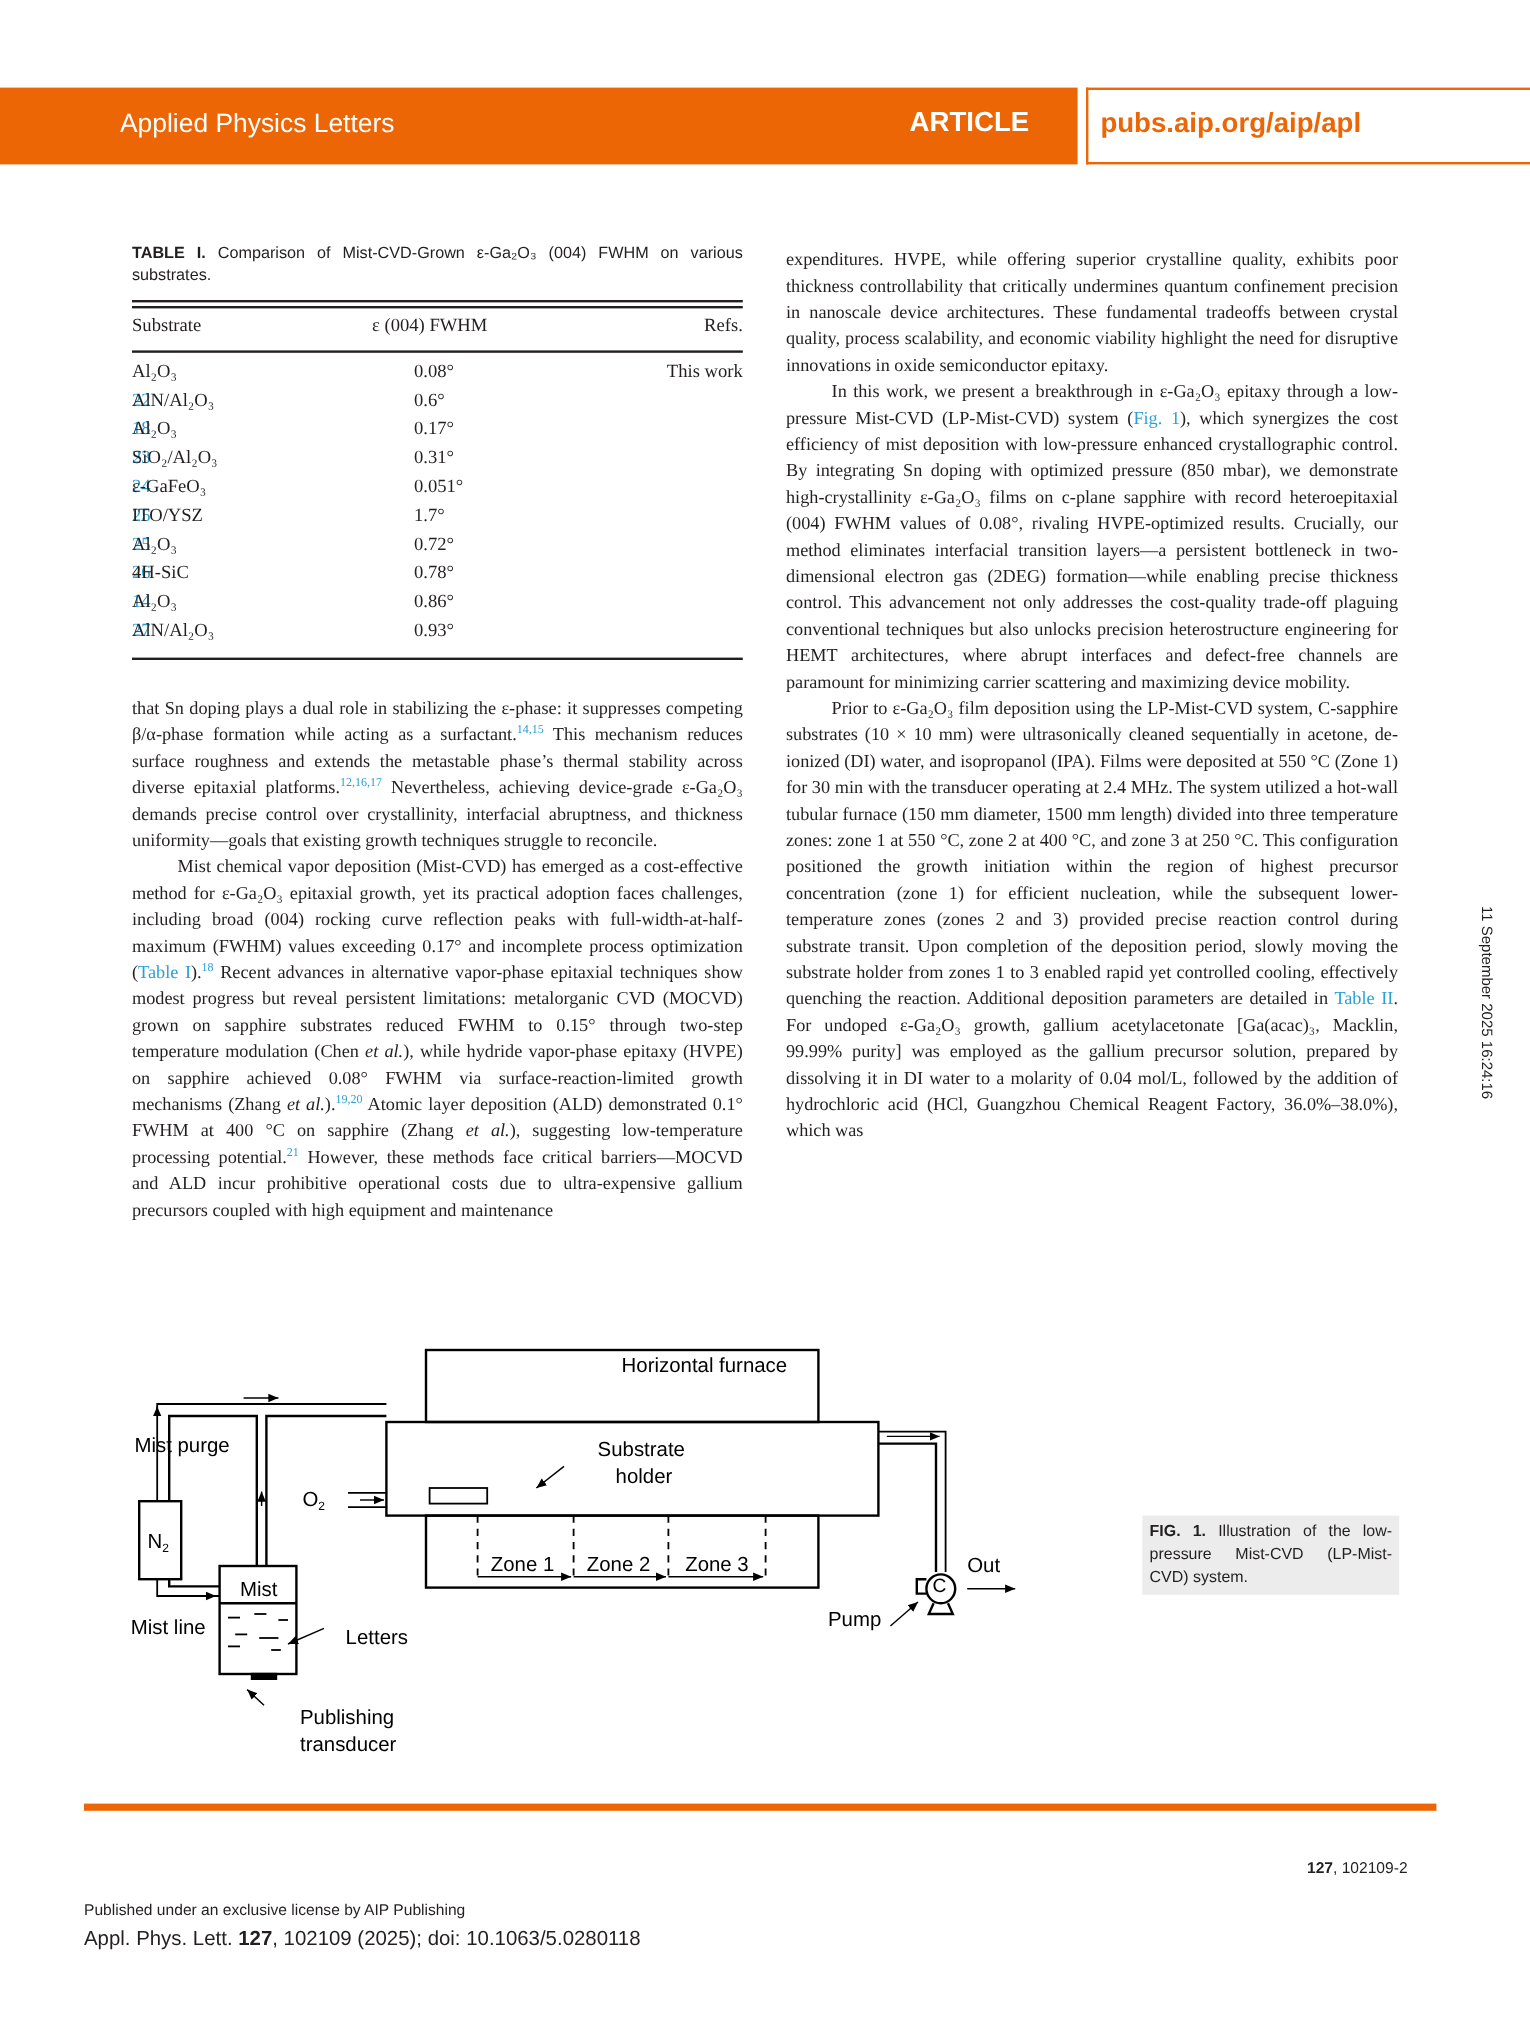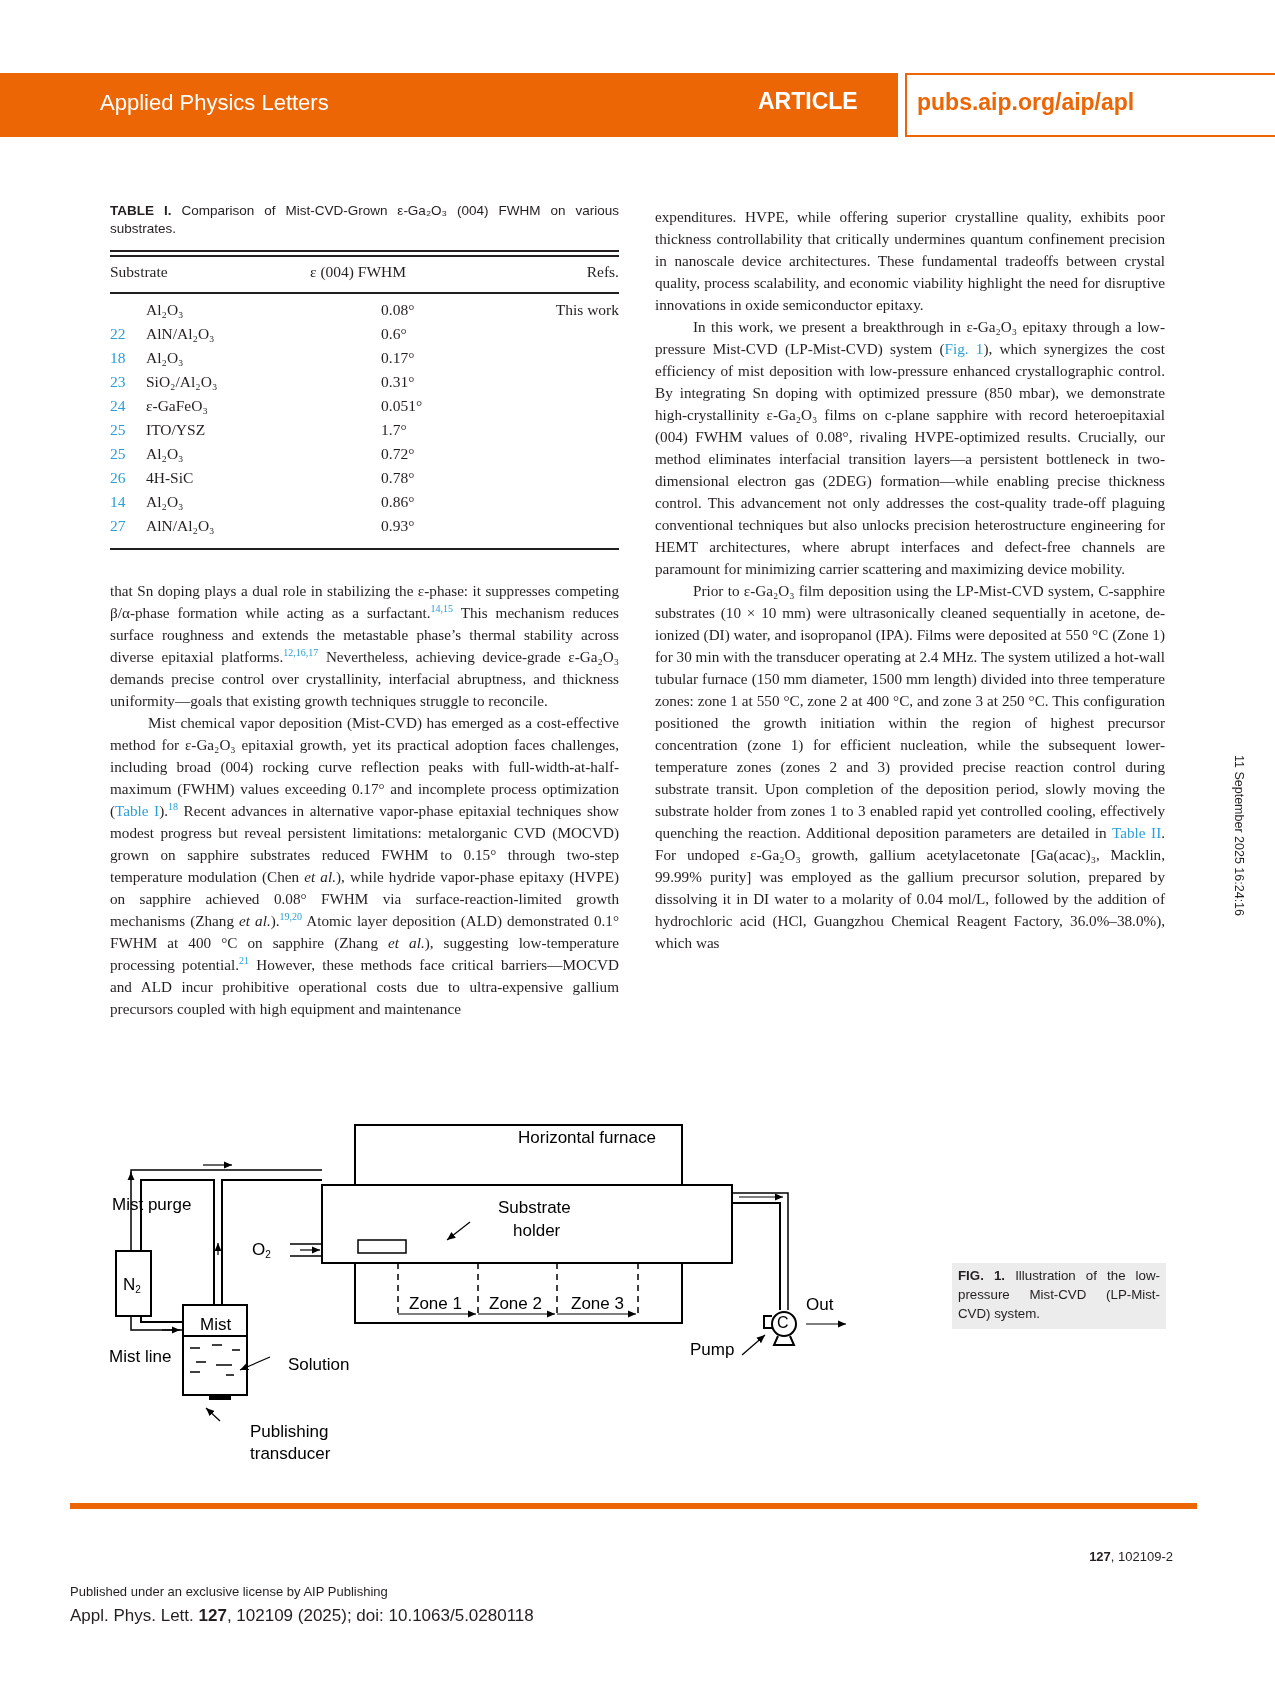--- a/index.html
+++ b/index.html
@@ -27,21 +27,21 @@
   
   .tcap { position:absolute; left:110px; top:202px; width:509px; font-size:13.5px; line-height:18px; text-align:justify; }
   .tcap b { font-weight:bold; }
   .tbl-rule-top1 { position:absolute; left:110px; top:250px; width:509px; height:2px; background:#231f20; }
   .tbl-rule-top2 { position:absolute; left:110px; top:255px; width:509px; height:2px; background:#231f20; }
   .tbl-rule-mid { position:absolute; left:110px; top:292px; width:509px; height:2px; background:#231f20; }
   .tbl-rule-bot { position:absolute; left:110px; top:548px; width:509px; height:2px; background:#231f20; }
   .tbl-head { position:absolute; top:263px; font-size:15.5px; }
   .tbl-rows { position:absolute; left:110px; top:301px; width:509px; font-size:15.5px; }
   .trow { position:relative; height:24px; }
-  .trow span { position:absolute; top:0;margin-left:36px; }
+  .trow span { position:absolute; top:0; }
   .c1 { left:0; }
   .c2 { left:235px; }
   .c3 { right:0; text-align:center; }
   .c3.num { right:26px; }
 
   
   .stamp { position:absolute; left:1232px; top:755px; transform-origin:left top; transform:rotate(90deg) translate(0,-14px); font-size:12.5px; white-space:nowrap; color:#231f20; }
 
   
   .figure { position:absolute; left:100px; top:1110px; width:1080px; height:360px; }
@@ -184,21 +184,21 @@
 </svg>
 
 <div class="fig-label sans" style="left:518px;top:1128px">Horizontal furnace</div>
 <div class="fig-label sans" style="left:112px;top:1195px">Mist purge</div>
 <div class="fig-label sans" style="left:498px;top:1198px">Substrate</div>
 <div class="fig-label sans" style="left:513px;top:1221px">holder</div>
 <div class="fig-label sans" style="left:252px;top:1240px"><span>O</span><sub>2</sub></div>
 <div class="fig-label sans" style="left:123px;top:1275px"><span>N</span><sub>2</sub></div>
 <div class="fig-label sans" style="left:200px;top:1315px">Mist</div>
 <div class="fig-label sans" style="left:109px;top:1347px">Mist line</div>
-<div class="fig-label sans" style="left:288px;top:1355px">Solution</div>
+<div class="fig-label sans" style="left:288px;top:1355px">Letters</div>
 <div class="fig-label sans" style="left:250px;top:1422px">Publishing</div>
 <div class="fig-label sans" style="left:250px;top:1444px">transducer</div>
 <div class="fig-label sans" style="left:409px;top:1294px">Zone 1</div>
 <div class="fig-label sans" style="left:489px;top:1294px">Zone 2</div>
 <div class="fig-label sans" style="left:571px;top:1294px">Zone 3</div>
 <div class="fig-label sans" style="left:690px;top:1340px">Pump</div>
 <div class="fig-label sans" style="left:777px;top:1314px;font-size:16px">C</div>
 <div class="fig-label sans" style="left:806px;top:1295px">Out</div>
 
 <div class="caption-box"></div>

